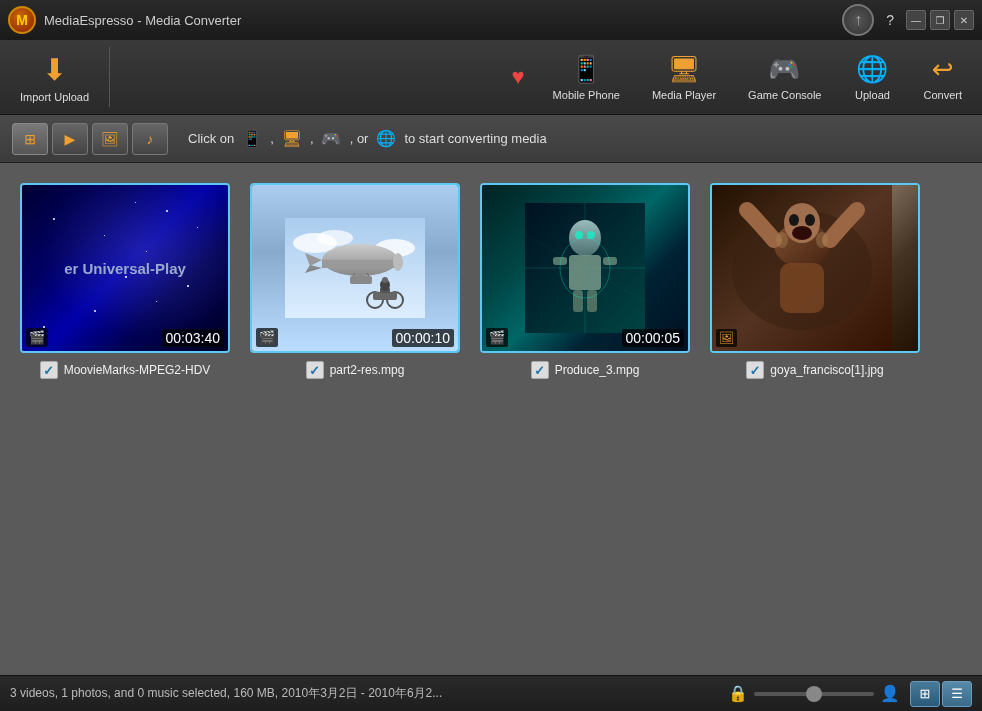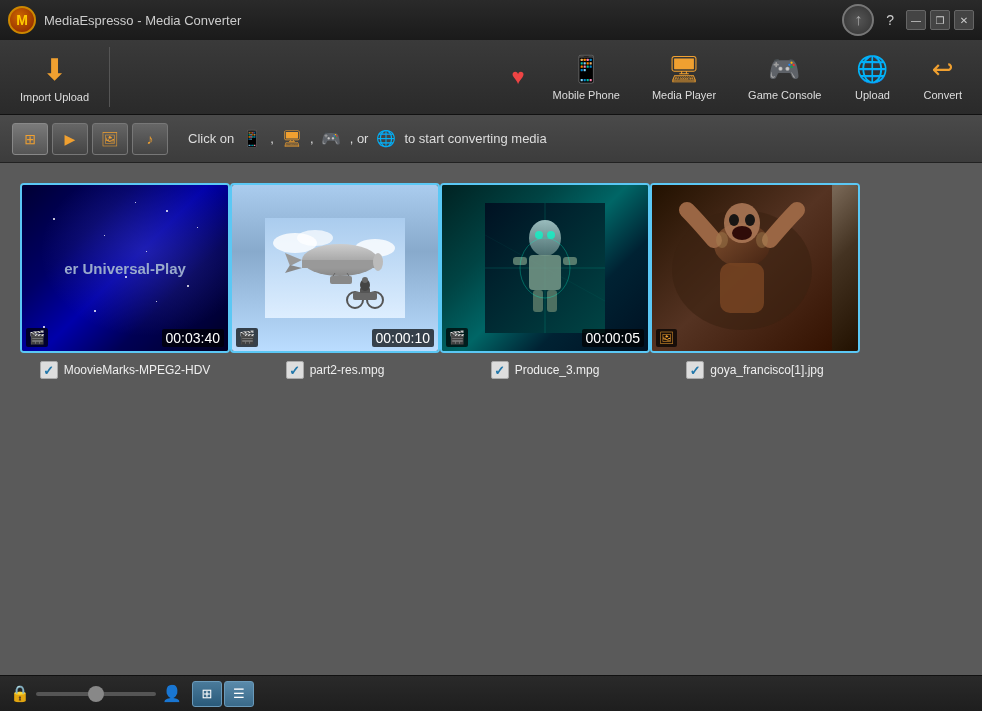--- a/index.html
+++ b/index.html
@@ -151,20 +151,21 @@
       color: #f0a030;
       font-size: 16px;
     }
 
     
     .main-content {
       background: #5a5a5a;
       flex: 1;
       padding: 20px;
       display: flex;
+      gap: 20px;
       align-items: flex-start;
       height: calc(711px - 40px - 75px - 48px - 36px);
       overflow: hidden;
     }
 
     
     .media-card {
       display: flex;
       flex-direction: column;
       align-items: center;
@@ -614,20 +615,21 @@
     </div>
     <div class="media-label-row">
       <div class="media-checkbox">✓</div>
       <span class="media-filename">goya_francisco[1].jpg</span>
     </div>
   </div>
 
 </div>
 
 <div class="status-bar">
+  <span class="status-text">3 videos, 1 photos, and 0 music selected, 160 MB, 2010年3月2日 - 2010年6月2...</span>
   <div class="status-slider-area">
     <span class="status-slider-icon">🔒</span>
     <div class="status-slider">
       <div class="status-slider-thumb"></div>
     </div>
     <span class="status-slider-icon">👤</span>
   </div>
   <div class="status-view-btns">
     <div class="status-view-btn active">⊞</div>
     <div class="status-view-btn">☰</div>

